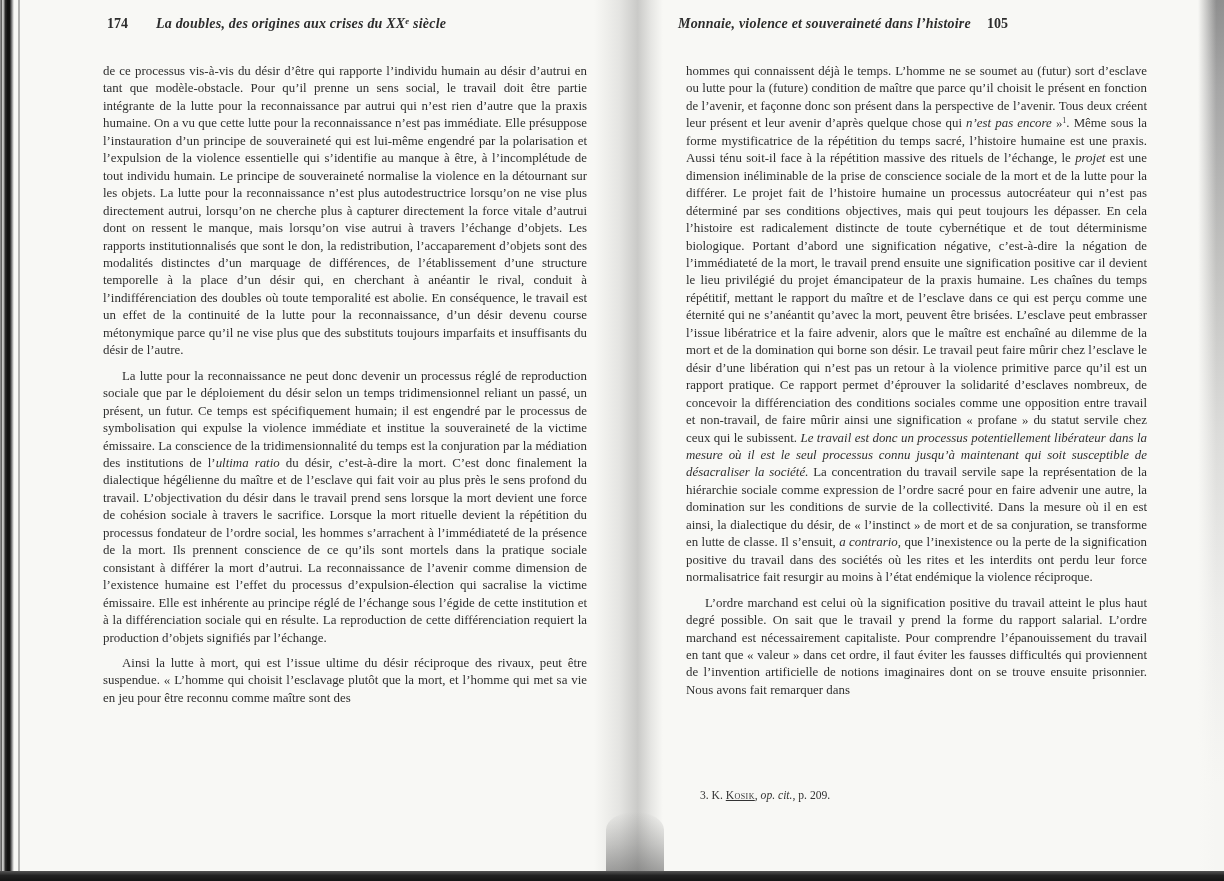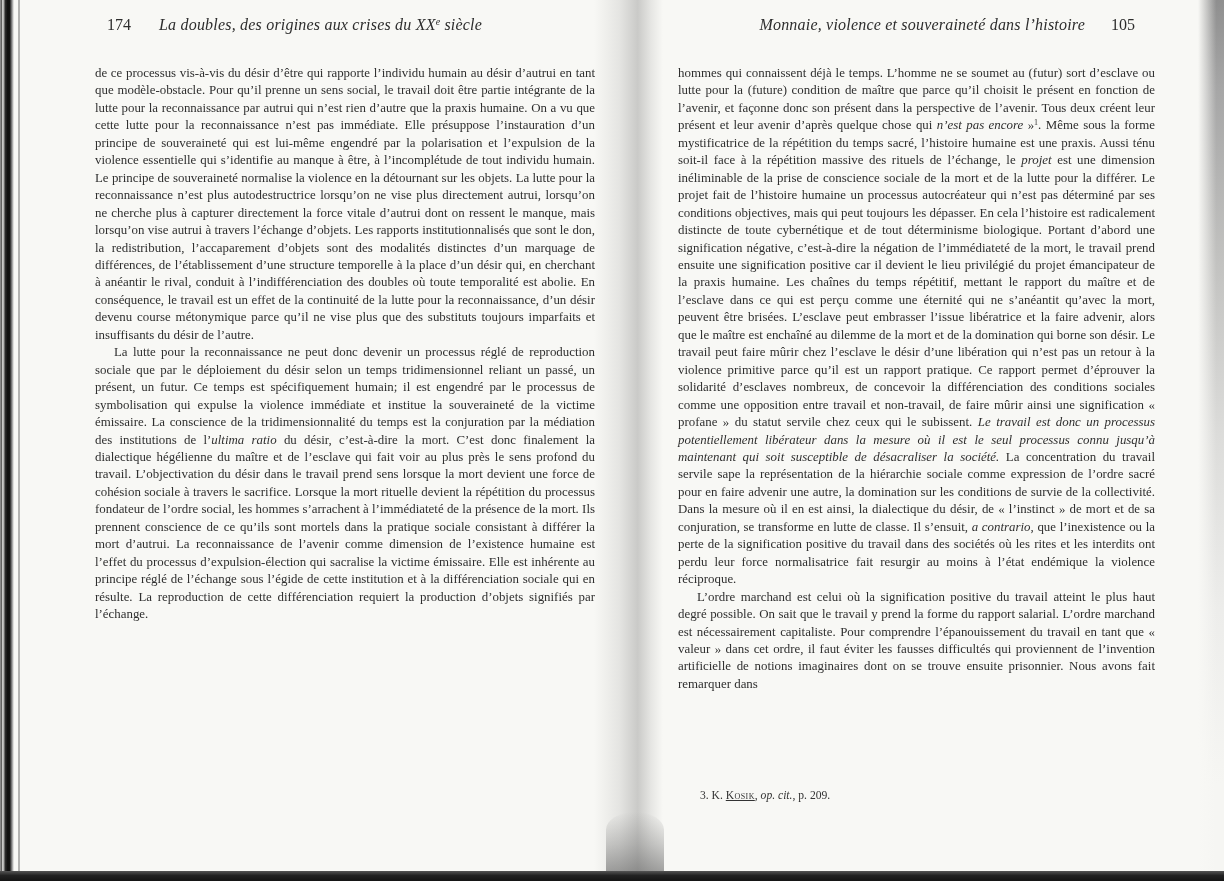--- a/index.html
+++ b/index.html
@@ -18,28 +18,28 @@
     border-radius:50% 50% 0 0 / 30% 30% 0 0;}
   .right-strip{position:absolute;right:0;top:0;bottom:10px;width:26px;
     background:linear-gradient(90deg,#f8f8f5 0%,rgba(248,248,245,0) 70%),
                linear-gradient(180deg,#8f8f8f 0%,#a6a6a6 10%,#c2c2c0 30%,#dcdcda 50%,#ededeb 70%,#f6f6f3 90%);}
   .bottom-bar{position:absolute;left:0;right:0;bottom:0;height:10px;
     background:linear-gradient(180deg,#555 0%,#222 45%,#141414 100%);}
   
   .page{position:absolute;top:16px;}
   .page.left{left:95px;width:500px;}
   .page.right{left:678px;width:477px;}
-  .header{display:flex;align-items:baseline;font-size:16px;color:#2d2d2d;}
+  .header{display:flex;align-items:baseline;font-size:14px;color:#2d2d2d;font-weight:bold;}
   .page.left .header{padding-left:12px;gap:28px;}
-  .page.right .header{justify-content:flex-end;gap:26px;padding-right:20px;}
+  .page.right .header{justify-content:flex-start;gap:16px;padding-right:20px;}
   .running-title{font-style:italic;letter-spacing:0.2px;}
   .pnum{font-style:normal;}
   .page-body{margin-top:31px;font-size:12.9px;line-height:17.45px;text-align:justify;
     text-justify:inter-word;color:#2f2f2f;}
-  .page-body p{margin:0;}
+  .page-body p{margin:8px;}
   .page-body p.indent{text-indent:19px;}
   .it{font-style:italic;}
   .sc{font-variant:small-caps;letter-spacing:0.4px;text-decoration:underline;}
   sup{font-size:0.62em;vertical-align:0.5em;line-height:0;}
   .footnote{position:absolute;top:773px;left:22px;font-size:11.6px;color:#333;}
 </style>
 </head>
 <body>
 
 <div class="stage">
@@ -52,20 +52,21 @@
   <div class="bottom-bar"></div>
 
   <div class="page left">
     <div class="header">
       <span class="pnum">174</span>
       <span class="running-title"><span>La doubles, des origines aux crises du XX</span><sup>e</sup><span> siècle</span></span>
     </div>
     <div class="page-body" lang="fr">
         <p><span>de ce processus vis-à-vis du désir d’être qui rapporte l’individu humain au désir d’autrui en tant que modèle-obstacle. Pour qu’il prenne un sens social, le travail doit être partie intégrante de la lutte pour la reconnaissance par autrui qui n’est rien d’autre que la praxis humaine. On a vu que cette lutte pour la reconnaissance n’est pas immédiate. Elle présuppose l’instauration d’un principe de souveraineté qui est lui-même engendré par la polarisation et l’expulsion de la violence essentielle qui s’identifie au manque à être, à l’incomplétude de tout individu humain. Le principe de souveraineté normalise la violence en la détournant sur les objets. La lutte pour la reconnaissance n’est plus autodestructrice lorsqu’on ne vise plus directement autrui, lorsqu’on ne cherche plus à capturer directement la force vitale d’autrui dont on ressent le manque, mais lorsqu’on vise autrui à travers l’échange d’objets. Les rapports institutionnalisés que sont le don, la redistribution, l’accaparement d’objets sont des modalités distinctes d’un marquage de différences, de l’établissement d’une structure temporelle à la place d’un désir qui, en cherchant à anéantir le rival, conduit à l’indifférenciation des doubles où toute temporalité est abolie. En conséquence, le travail est un effet de la continuité de la lutte pour la reconnaissance, d’un désir devenu course métonymique parce qu’il ne vise plus que des substituts toujours imparfaits et insuffisants du désir de l’autre.</span></p>
         <p class="indent"><span>La lutte pour la reconnaissance ne peut donc devenir un processus réglé de reproduction sociale que par le déploiement du désir selon un temps tridimensionnel reliant un passé, un présent, un futur. Ce temps est spécifiquement humain; il est engendré par le processus de symbolisation qui expulse la violence immédiate et institue la souveraineté de la victime émissaire. La conscience de la tridimensionnalité du temps est la conjuration par la médiation des institutions de l’</span><span class="it">ultima ratio</span><span> du désir, c’est-à-dire la mort. C’est donc finalement la dialectique hégélienne du maître et de l’esclave qui fait voir au plus près le sens profond du travail. L’objectivation du désir dans le travail prend sens lorsque la mort devient une force de cohésion sociale à travers le sacrifice. Lorsque la mort rituelle devient la répétition du processus fondateur de l’ordre social, les hommes s’arrachent à l’immédiateté de la présence de la mort. Ils prennent conscience de ce qu’ils sont mortels dans la pratique sociale consistant à différer la mort d’autrui. La reconnaissance de l’avenir comme dimension de l’existence humaine est l’effet du processus d’expulsion-élection qui sacralise la victime émissaire. Elle est inhérente au principe réglé de l’échange sous l’égide de cette institution et à la différenciation sociale qui en résulte. La reproduction de cette différenciation requiert la production d’objets signifiés par l’échange.</span></p>
+        <p class="indent"><span>Ainsi la lutte à mort, qui est l’issue ultime du désir réciproque des rivaux, peut être suspendue. « L’homme qui choisit l’esclavage plutôt que la mort, et l’homme qui met sa vie en jeu pour être reconnu comme maître sont des</span></p>
       </div>
   </div>
 
   <div class="page right">
     <div class="header">
       <span class="running-title"><span>Monnaie, violence et souveraineté dans l’histoire</span></span>
       <span class="pnum">105</span>
     </div>
     <div class="page-body" lang="fr">
         <p><span>hommes qui connaissent déjà le temps. L’homme ne se soumet au (futur) sort d’esclave ou lutte pour la (future) condition de maître que parce qu’il choisit le présent en fonction de l’avenir, et façonne donc son présent dans la perspective de l’avenir. Tous deux créent leur présent et leur avenir d’après quelque chose qui </span><span class="it">n’est pas encore</span><span> »</span><sup>1</sup><span>. Même sous la forme mystificatrice de la répétition du temps sacré, l’histoire humaine est une praxis. Aussi ténu soit-il face à la répétition massive des rituels de l’échange, le </span><span class="it">projet</span><span> est une dimension inéliminable de la prise de conscience sociale de la mort et de la lutte pour la différer. Le projet fait de l’histoire humaine un processus autocréateur qui n’est pas déterminé par ses conditions objectives, mais qui peut toujours les dépasser. En cela l’histoire est radicalement distincte de toute cybernétique et de tout déterminisme biologique. Portant d’abord une signification négative, c’est-à-dire la négation de l’immédiateté de la mort, le travail prend ensuite une signification positive car il devient le lieu privilégié du projet émancipateur de la praxis humaine. Les chaînes du temps répétitif, mettant le rapport du maître et de l’esclave dans ce qui est perçu comme une éternité qui ne s’anéantit qu’avec la mort, peuvent être brisées. L’esclave peut embrasser l’issue libératrice et la faire advenir, alors que le maître est enchaîné au dilemme de la mort et de la domination qui borne son désir. Le travail peut faire mûrir chez l’esclave le désir d’une libération qui n’est pas un retour à la violence primitive parce qu’il est un rapport pratique. Ce rapport permet d’éprouver la solidarité d’esclaves nombreux, de concevoir la différenciation des conditions sociales comme une opposition entre travail et non-travail, de faire mûrir ainsi une signification « profane » du statut servile chez ceux qui le subissent. </span><span class="it">Le travail est donc un processus potentiellement libérateur dans la mesure où il est le seul processus connu jusqu’à maintenant qui soit susceptible de désacraliser la société.</span><span> La concentration du travail servile sape la représentation de la hiérarchie sociale comme expression de l’ordre sacré pour en faire advenir une autre, la domination sur les conditions de survie de la collectivité. Dans la mesure où il en est ainsi, la dialectique du désir, de « l’instinct » de mort et de sa conjuration, se transforme en lutte de classe. Il s’ensuit, </span><span class="it">a contrario</span><span>, que l’inexistence ou la perte de la signification positive du travail dans des sociétés où les rites et les interdits ont perdu leur force normalisatrice fait resurgir au moins à l’état endémique la violence réciproque.</span></p>

